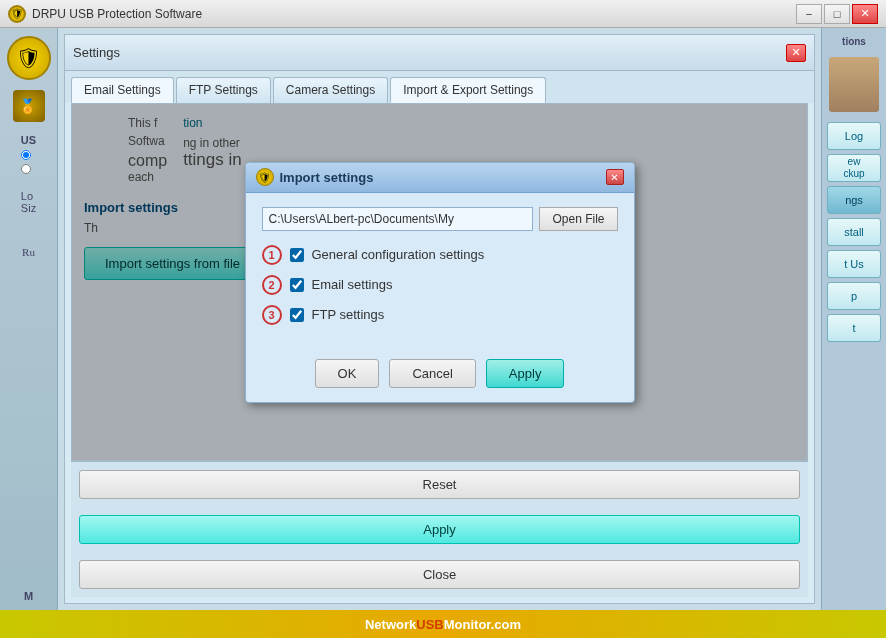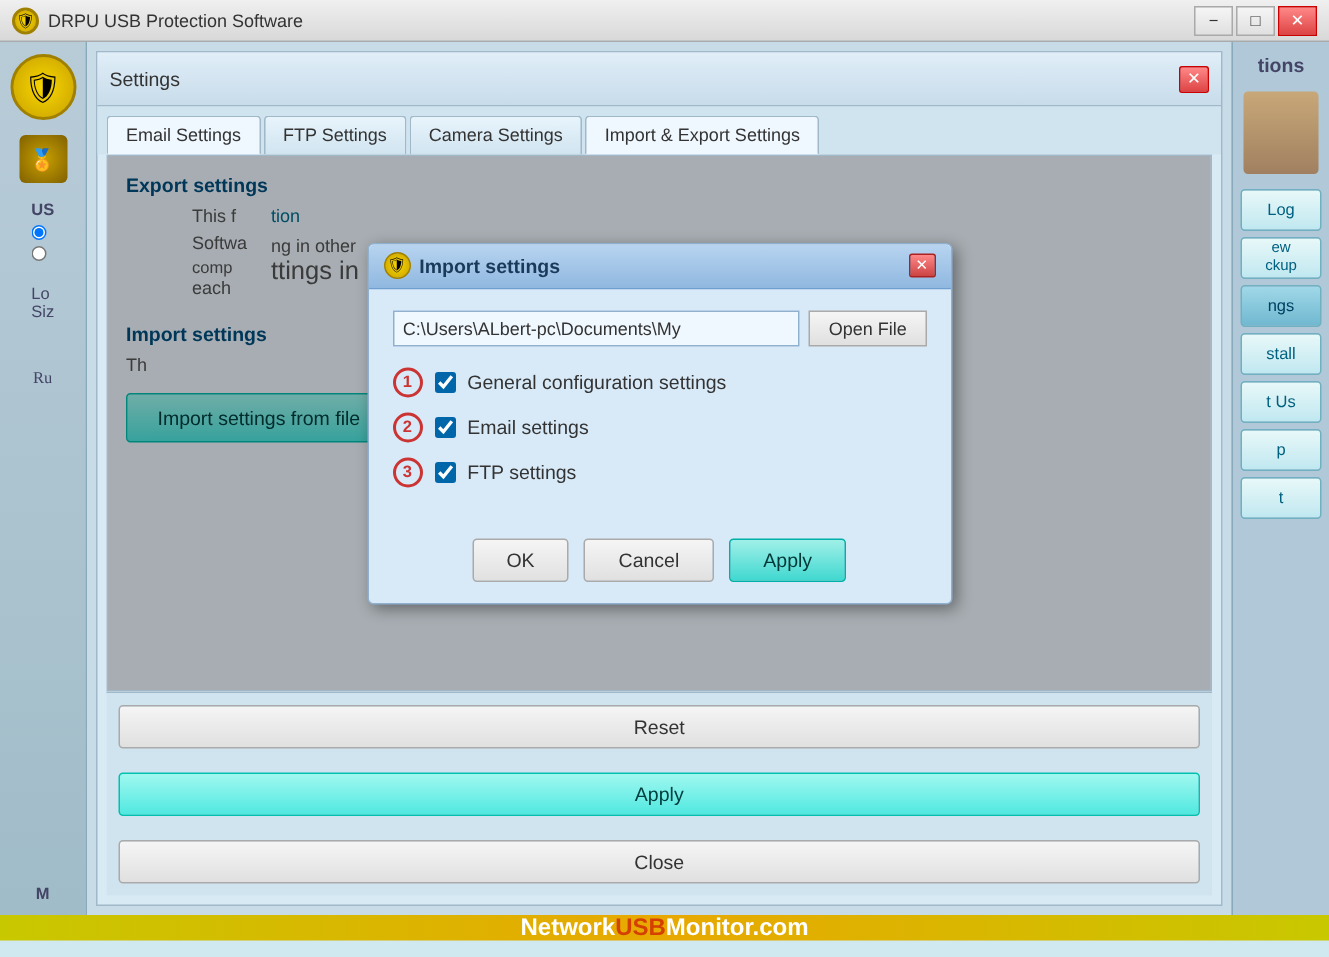--- a/index.html
+++ b/index.html
@@ -267,26 +267,26 @@
       color: #004040;
     }
     .bottom-btn-close {
       background: linear-gradient(to bottom, #f5f5f5, #e0e0e0);
       border: 1px solid #aaa;
       color: #333;
     }
 
     
     .footer-bar {
-      height: 17px;
+      height: 28px;
       background: linear-gradient(to right, #c8c800, #e8a800, #c8c800);
       display: flex;
       align-items: center;
       justify-content: center;
-      font-size: 16px;
+      font-size: 13px;
       font-weight: bold;
     }
     .footer-network {
       color: #fff;
     }
     .footer-usb {
       color: #d44000;
     }
     .footer-monitor {
       color: #fff;
@@ -500,26 +500,25 @@
           <span>Camera Settings</span>
         </div>
         <div class="tab active">
           <span>Import &amp; Export Settings</span>
         </div>
       </div>
 
       <div class="tab-content">
 
         <div class="export-section">
-          <div class="section-title">Export settings</div>
           <div style="display:flex;gap:16px;margin-left:44px;">
             <div>
               <div class="section-text">This f</div>
               <div class="section-text">Softwa</div>
-              <div style="margin-top:4px;font-size:11px;color:#555;">comp</div>
+              <div style="margin-top:4px;font-size:16px;color:#555;">comp</div>
               <div style="font-size:12px;color:#555;">each</div>
             </div>
             <div>
               <div class="section-label">tion</div>
               <div style="font-size:12px;color:#555;margin-top:6px;">ng in other</div>
               <div style="font-size:17px;color:#555;">ttings in</div>
             </div>
           </div>
         </div>
 
@@ -578,21 +577,21 @@
 
       <div class="bottom-buttons">
         <button class="bottom-btn bottom-btn-reset">Reset</button>
         <button class="bottom-btn bottom-btn-apply">Apply</button>
         <button class="bottom-btn bottom-btn-close">Close</button>
       </div>
     </div>
   </div>
 
   <div class="right-sidebar">
-    <div style="font-size:13px;color:#446;font-weight:bold;margin-bottom:6px;">tions</div>
+    <div style="font-size:10px;color:#446;font-weight:bold;margin-bottom:6px;">tions</div>
     <div style="width:50px;height:55px;background:linear-gradient(to bottom,#c8a878,#a08060);border-radius:3px;margin-bottom:6px;overflow:hidden;"></div>
     <div class="right-btn">Log</div>
     <div class="right-btn" style="font-size:10px;line-height:1.2;">ew<br>ckup</div>
     <div class="right-btn active">ngs</div>
     <div class="right-btn">stall</div>
     <div class="right-btn">t Us</div>
     <div class="right-btn">p</div>
     <div class="right-btn">t</div>
   </div>
 </div>

